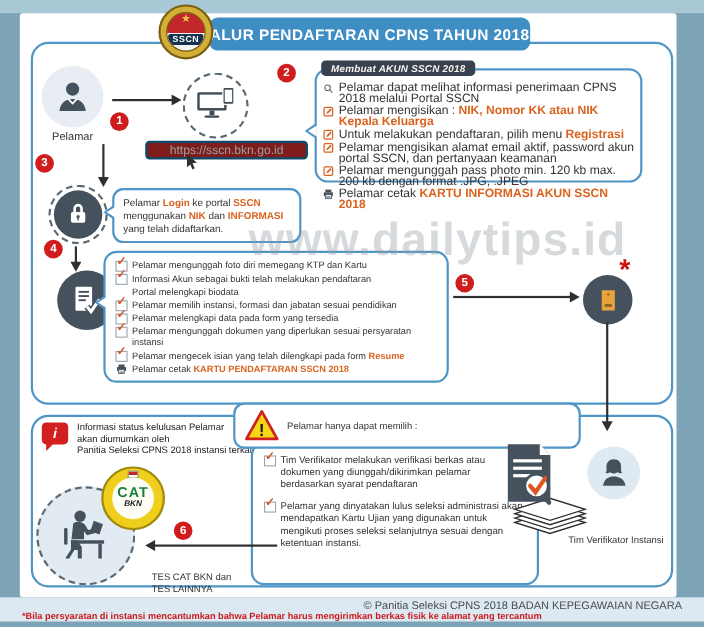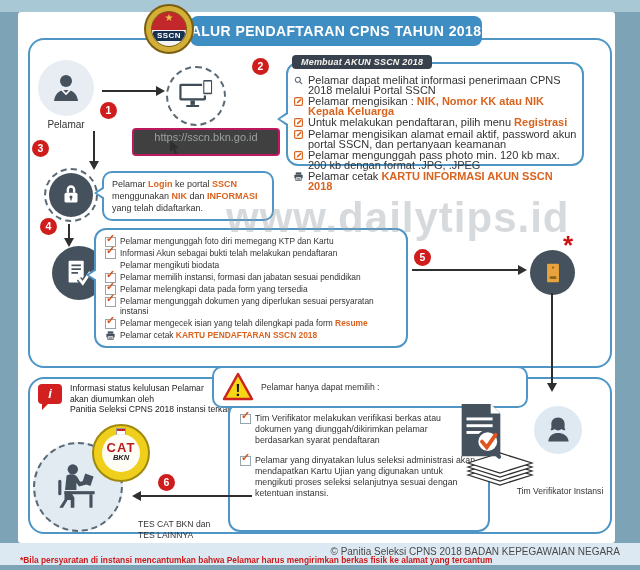--- a/index.html
+++ b/index.html
@@ -37,22 +37,22 @@
   .lbl{position:absolute;font-size:10px;color:#333;z-index:3;}
 
   
   .hline{position:absolute;border-top:2.5px solid #2f2f2f;z-index:5;}
   .vline{position:absolute;border-left:2.5px solid #2f2f2f;z-index:5;}
   .ah-right{position:absolute;width:0;height:0;border-top:5.5px solid transparent;border-bottom:5.5px solid transparent;border-left:9px solid #2f2f2f;z-index:5;}
   .ah-left{position:absolute;width:0;height:0;border-top:5.5px solid transparent;border-bottom:5.5px solid transparent;border-right:9px solid #2f2f2f;z-index:5;}
   .ah-down{position:absolute;width:0;height:0;border-left:5.5px solid transparent;border-right:5.5px solid transparent;border-top:9px solid #2f2f2f;z-index:5;}
 
   
-  .url-box{position:absolute;left:132px;top:128px;width:148px;height:28px;border:2px solid #be185d;
-    border-radius:4px;background:#404040;font-size:11px;color:#9aa0a0;text-align:center;line-height:15px;z-index:4;box-sizing:border-box;}
+  .url-box{position:absolute;left:132px;top:128px;width:148px;height:17px;border:2px solid #0c4a6e;
+    border-radius:4px;background:#7f1d1d;font-size:11px;color:#9aa0a0;text-align:center;line-height:15px;z-index:4;box-sizing:border-box;}
   .cursor{position:absolute;left:166px;top:139px;width:16px;height:16px;z-index:6;}
 
   
   .bbox{position:absolute;background:#fff;border:2px solid #4f96c6;border-radius:10px;box-sizing:border-box;z-index:4;}
   .ptr-b{position:absolute;width:0;height:0;border-top:7px solid transparent;border-bottom:7px solid transparent;border-right:10px solid #4f96c6;z-index:4;}
   .ptr-w{position:absolute;width:0;height:0;border-top:5px solid transparent;border-bottom:5px solid transparent;border-right:8px solid #fff;z-index:5;}
 
   #akun-box{left:286px;top:62px;width:298px;height:104px;border-radius:12px;}
   .akun-title{position:absolute;left:292px;top:55px;background:#37424e;color:#f7f4ee;font-weight:bold;
     font-style:italic;font-size:9px;padding:2px 9px;border-radius:4px;z-index:6;letter-spacing:.2px;}
@@ -81,21 +81,21 @@
     color:#fff;font-weight:bold;font-style:italic;font-size:13px;text-align:center;line-height:19px;z-index:4;}
   .info-tail{position:absolute;left:42px;top:403px;width:0;height:0;border-top:7px solid #d21f1f;border-right:7px solid transparent;z-index:4;}
   .info-text{position:absolute;left:70px;top:383px;width:200px;font-size:8.6px;line-height:10.6px;color:#222;
     white-space:pre-line;z-index:4;}
 
   .cat-logo{position:absolute;left:92px;top:424px;width:58px;height:58px;border-radius:50%;background:#efcf1b;
     border:2px solid #a08a0e;z-index:6;box-sizing:border-box;}
   .cat-flag{position:absolute;top:2px;left:50%;transform:translateX(-50%);width:10px;height:7px;
     background:linear-gradient(#c2272b 50%,#fff 50%);border:1px solid #999;box-sizing:border-box;}
   .cat-inner{position:absolute;left:8px;top:8px;right:8px;bottom:8px;background:#fdfdf5;border-radius:50%;text-align:center;}
-  .cat-line1{font-size:13px;font-weight:bold;color:#b91c1c;letter-spacing:1px;margin-top:7px;line-height:13px;}
+  .cat-line1{font-size:13px;font-weight:bold;color:#15803d;letter-spacing:1px;margin-top:7px;line-height:13px;}
   .cat-line2{font-size:7.5px;font-weight:bold;font-style:italic;color:#222;line-height:8px;}
 
   .tes-label{position:absolute;left:138px;top:503px;width:80px;font-size:8.6px;line-height:11px;color:#333;z-index:4;margin-top:16px;}
 
   #verif-box{left:228px;top:402px;width:262px;height:130px;border-radius:12px;padding:9px 10px 6px 10px;
     font-size:8.8px;line-height:11px;color:#333;}
   #verif-box .li-row{margin-bottom:9px;}
 
   .verif-label{position:absolute;left:500px;top:486px;width:120px;text-align:center;font-size:8.6px;color:#333;z-index:4;}
 
@@ -267,21 +267,21 @@
         <span class="li-text">Pelamar mengunggah foto diri memegang KTP dan Kartu</span>
       </div>
       <div class="li-row">
         <span class="li-icon cb">
           <i>✓</i>
         </span>
         <span class="li-text">Informasi Akun sebagai bukti telah melakukan pendaftaran</span>
       </div>
       <div class="li-row">
         <span class="li-icon none"></span>
-        <span class="li-text">Pelamar mengikuti biodata</span>
+        <span class="li-text">Portal melengkapi biodata</span>
       </div>
       <div class="li-row">
         <span class="li-icon cb">
           <i>✓</i>
         </span>
         <span class="li-text">Pelamar memilih instansi, formasi dan jabatan sesuai pendidikan</span>
       </div>
       <div class="li-row">
         <span class="li-icon cb">
           <i>✓</i>

